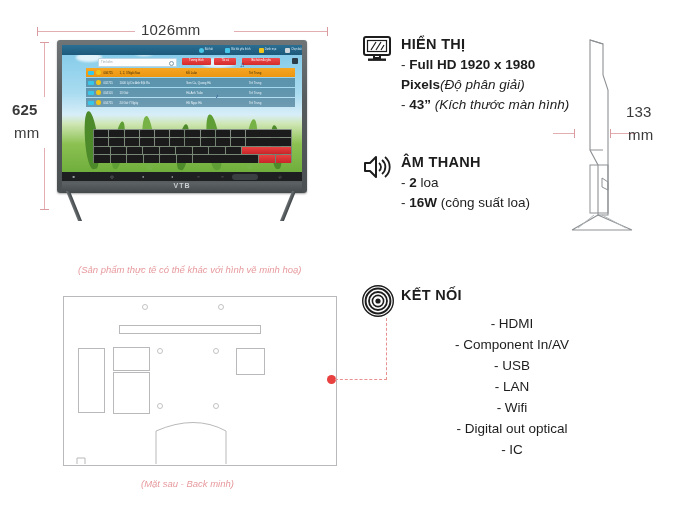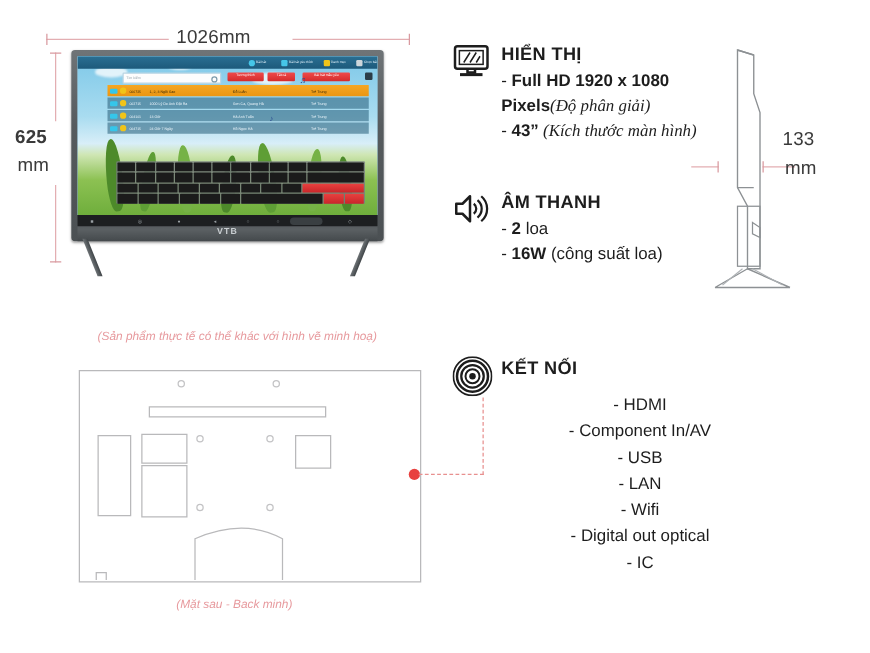--- a/index.html
+++ b/index.html
@@ -78,21 +78,21 @@
   .leg{position:absolute;width:4px;height:30px;background:linear-gradient(90deg,#6e7376,#3f4447);}
   .leg.l{left:72px;top:191px;transform:skewX(22deg);}
   .leg.r{left:286px;top:191px;transform:skewX(-22deg);}
 
   
   .spec{position:absolute;display:flex;gap:9px;}
   .spec-icon{width:30px;flex:0 0 30px;}
   .spec-body{font-size:13.5px;line-height:20px;color:#1d1d1d;}
   .spec-title{font-size:14.5px;font-weight:bold;letter-spacing:.3px;margin-bottom:1px;}
   .spec-body b{font-weight:bold;}
-  .spec-body i{font-style:italic;font-family:Liberation Serif, serif;}
+  .spec-body i{font-style:italic;}
   .conn-item{font-size:13.5px;line-height:21px;padding-left:40px;color:#1d1d1d;text-align:center;}
 
   
   .caption{position:absolute;font-style:italic;font-size:9.5px;color:#e79a9e;white-space:nowrap;}
 
   
   .bv-rect{position:absolute;border:1px solid #b9b9bb;background:transparent;}
   .bv-hole{position:absolute;width:4px;height:4px;border:1px solid #c3c3c5;border-radius:50%;}
   .red-dot{position:absolute;width:9px;height:9px;border-radius:50%;background:#e8413f;}
   .lead-h{position:absolute;height:0;border-top:1px dashed #e8908f;}
@@ -303,21 +303,21 @@
       <rect x="2" y="3" width="26" height="18" rx="2" fill="none" stroke="#1d1d1d" stroke-width="2"></rect>
       <rect x="5.5" y="6.5" width="19" height="11" fill="none" stroke="#1d1d1d" stroke-width="1.2"></rect>
       <path d="M9 16 L14 8 M14 16 L19 8 M19 16 L22 11" stroke="#1d1d1d" stroke-width="1.2" fill="none"></path>
       <path d="M12 21 L12 24 L18 24 L18 21" fill="none" stroke="#1d1d1d" stroke-width="2"></path>
       <rect x="6" y="24.5" width="18" height="2.4" fill="#1d1d1d"></rect>
     </svg>
   </div>
   <div class="spec-body">
     <div class="spec-title">HIỂN THỊ</div>
     <div>
-      <span>- </span><b>Full HD 1920 x 1080 Pixels</b><i>(Độ phân giải)</i>
+      <span>- </span><b>Full HD 1920 x 1980 Pixels</b><i>(Độ phân giải)</i>
     </div>
     <div>
       <span>- </span><b>43”</b><i> (Kích thước màn hình)</i>
     </div>
   </div>
 </div>
 
 <div class="spec" style="left:362px;top:152px;width:215px;">
   <div class="spec-icon">
     <svg width="30" height="30" viewBox="0 0 30 30">

